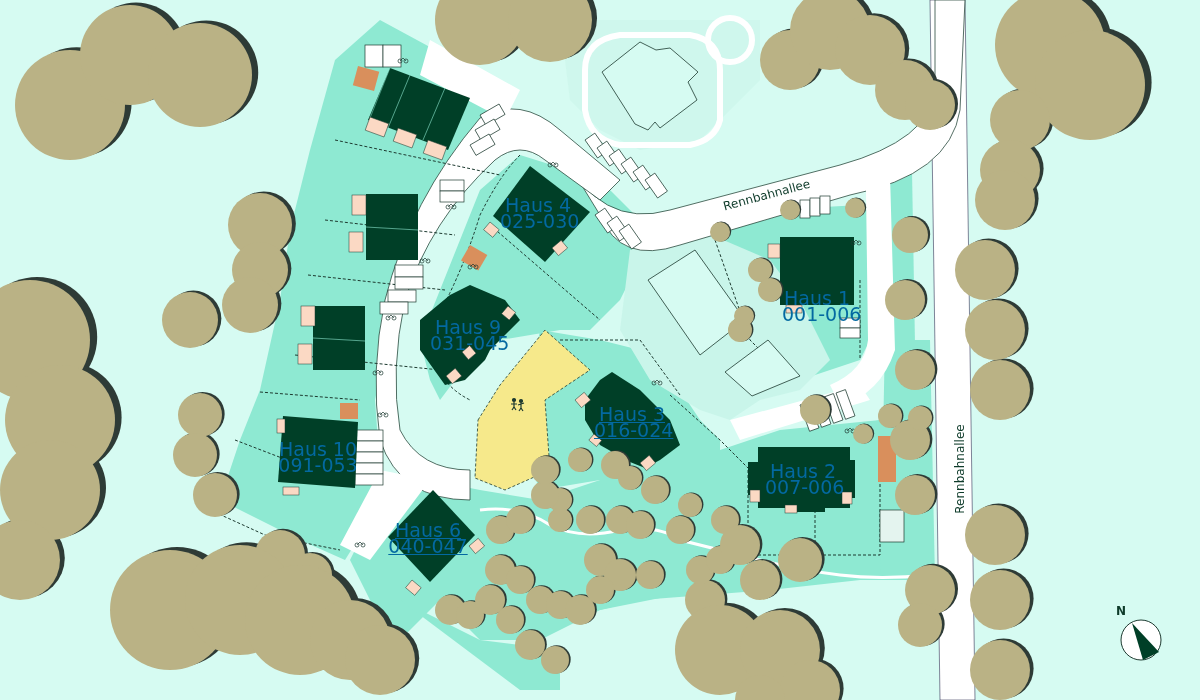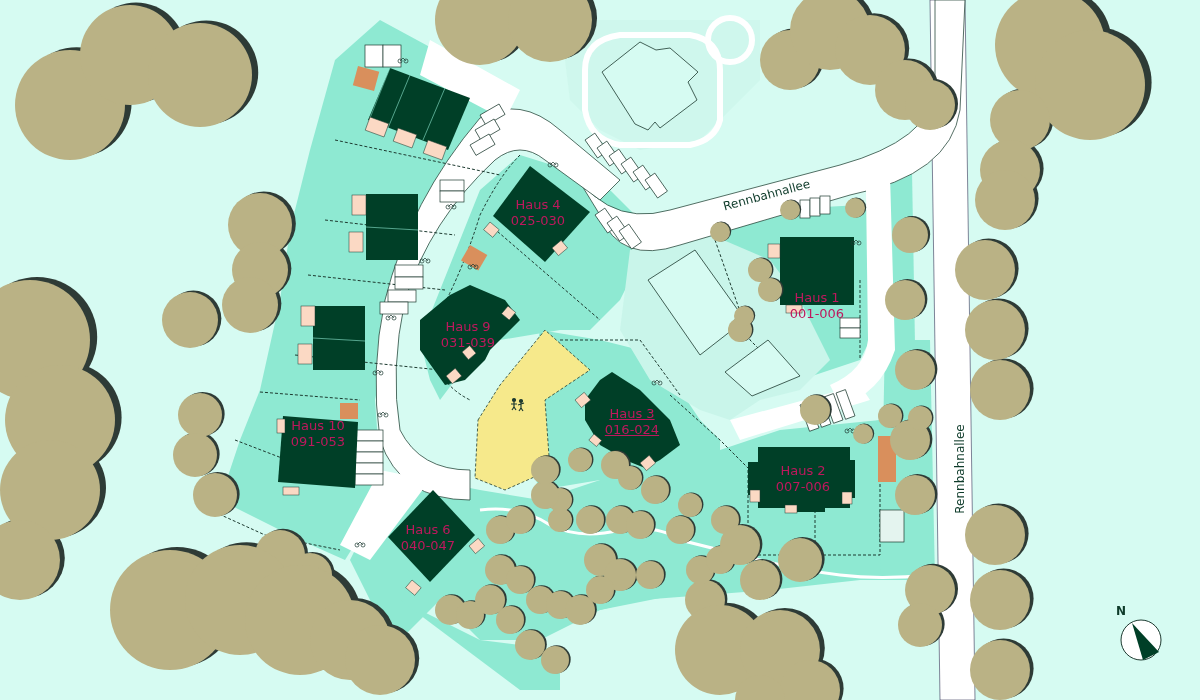--- a/index.html
+++ b/index.html
@@ -1,18 +1,18 @@
 <!DOCTYPE html>
 <html><head>
   <meta charset="utf-8">
   <style>
     html, body { margin: 0; padding: 0; }
     body { width: 1200px; height: 700px; overflow: hidden; background: #d6fbf2; font-family: "DejaVu Sans", sans-serif; }
     #map { position: absolute; left: 0; top: 0; width: 1200px; height: 700px; }
-    .label { position: absolute; color: #be185d; font-family: "DejaVu Sans", sans-serif; font-size: 13px; line-height: 16px; text-align: center; pointer-events: none; white-space: nowrap; }
+    .label { position: absolute; color: #0369a1; font-family: "DejaVu Sans", sans-serif; font-size: 19px; line-height: 16px; text-align: center; pointer-events: none; white-space: nowrap; }
     .street { position: absolute; color: #0e3b2a; font-family: "DejaVu Sans", sans-serif; font-size: 12px; white-space: nowrap; transform-origin: center center; }
     .compass-n { position: absolute; color: #0e3b2a; font-family: "DejaVu Sans", sans-serif; font-size: 12px; font-weight: bold; }
     .house-hit { position: absolute; cursor: pointer; }
   </style>
 </head>
 <body>
 
 <svg id="map" viewBox="0 0 1200 700" xmlns="http://www.w3.org/2000/svg">
 
   <rect x="0" y="0" width="1200" height="700" fill="#d6fbf2"></rect>
@@ -489,31 +489,31 @@
 
 <div class="house-hit" style="left:493px;top:166px;width:97px;height:96px;"></div>
 <div class="label" style="left:500px;top:197px;width:76px;">
   <div>Haus 4</div>
   <div>025-030</div>
 </div>
 
 <div class="house-hit" style="left:420px;top:285px;width:100px;height:100px;"></div>
 <div class="label" style="left:430px;top:319px;width:76px;">
   <div>Haus 9</div>
-  <div>031-039</div>
+  <div>031-045</div>
 </div>
 
 <div class="house-hit" style="left:388px;top:490px;width:87px;height:92px;"></div>
-<div class="label" style="left:388px;top:522px;width:80px;">
+<div class="label" style="left:388px;top:522px;width:80px;text-decoration:underline;">
   <div>Haus 6</div>
   <div>040-047</div>
 </div>
 
 <div class="house-hit" style="left:278px;top:416px;width:80px;height:72px;"></div>
-<div class="label" style="left:278px;top:418px;width:80px;text-align:center;">
+<div class="label" style="left:278px;top:441px;width:80px;text-align:center;">
   <div>Haus 10</div>
   <div>091-053</div>
 </div>
 
 <div class="street" style="left:722px;top:188px;transform:rotate(-15deg);">Rennbahnallee</div>
 <div class="street" style="left:915px;top:462px;transform:rotate(-90deg);">Rennbahnallee</div>
 
 <div class="compass-n" style="left:1116px;top:604px;">N</div>
 
 </body></html>

